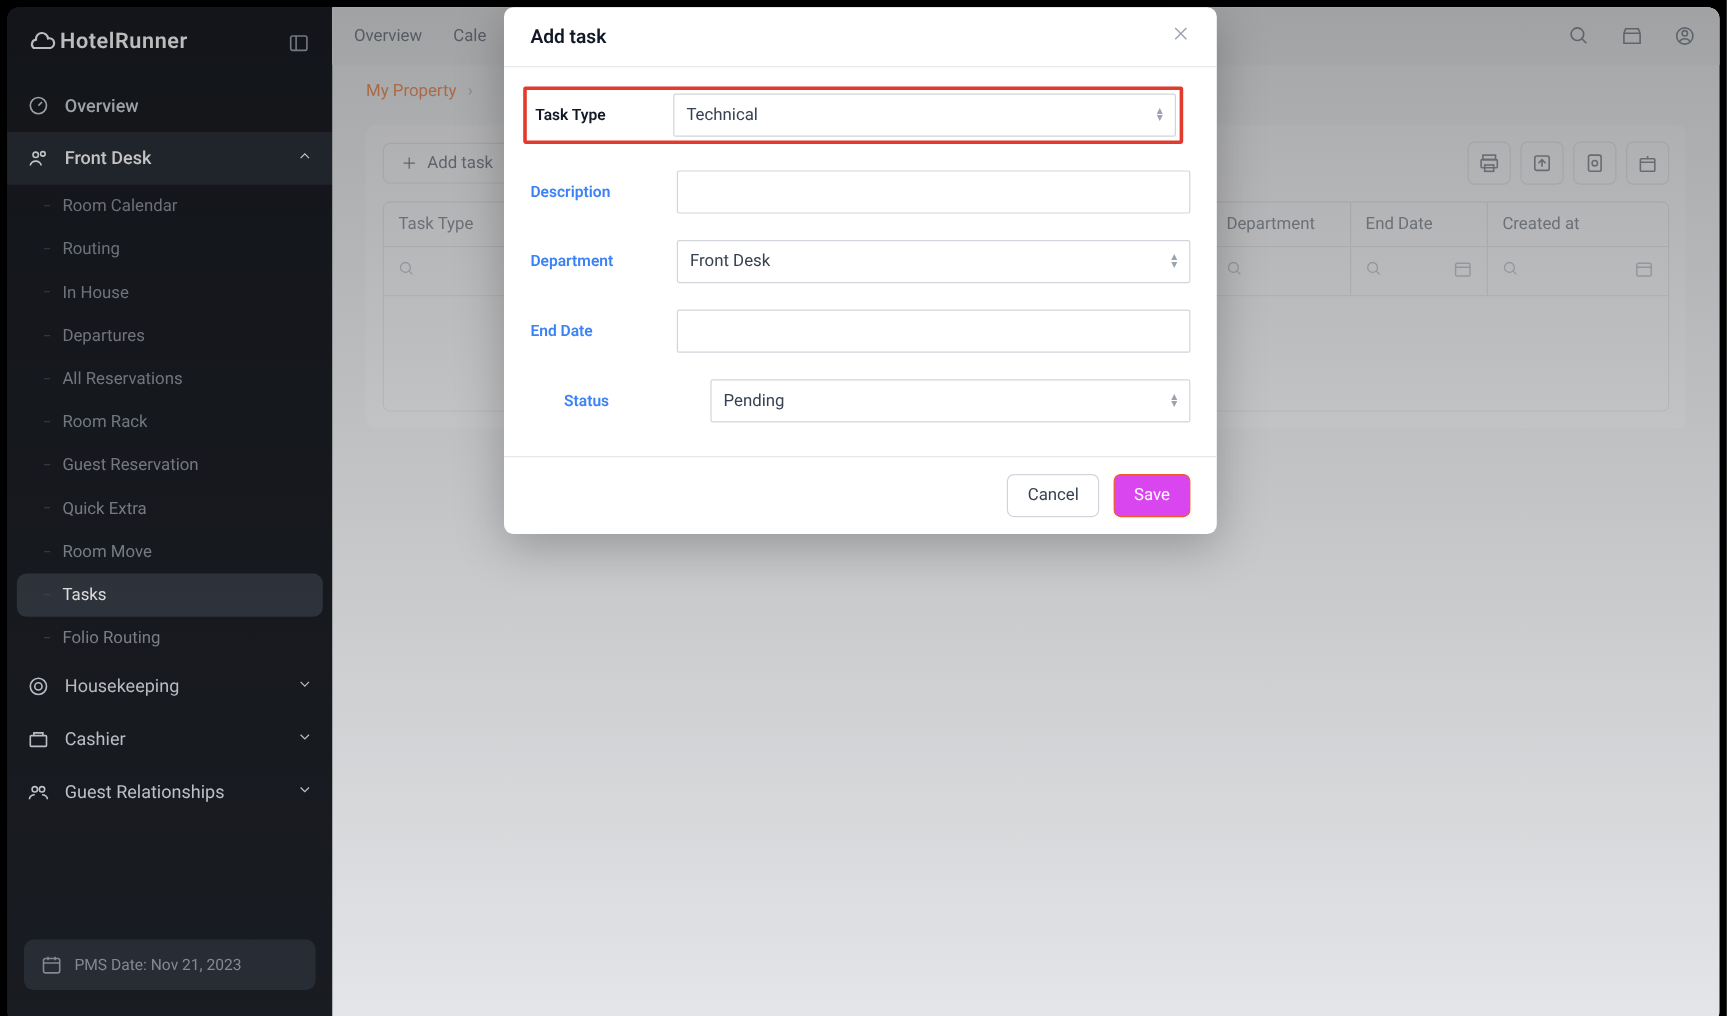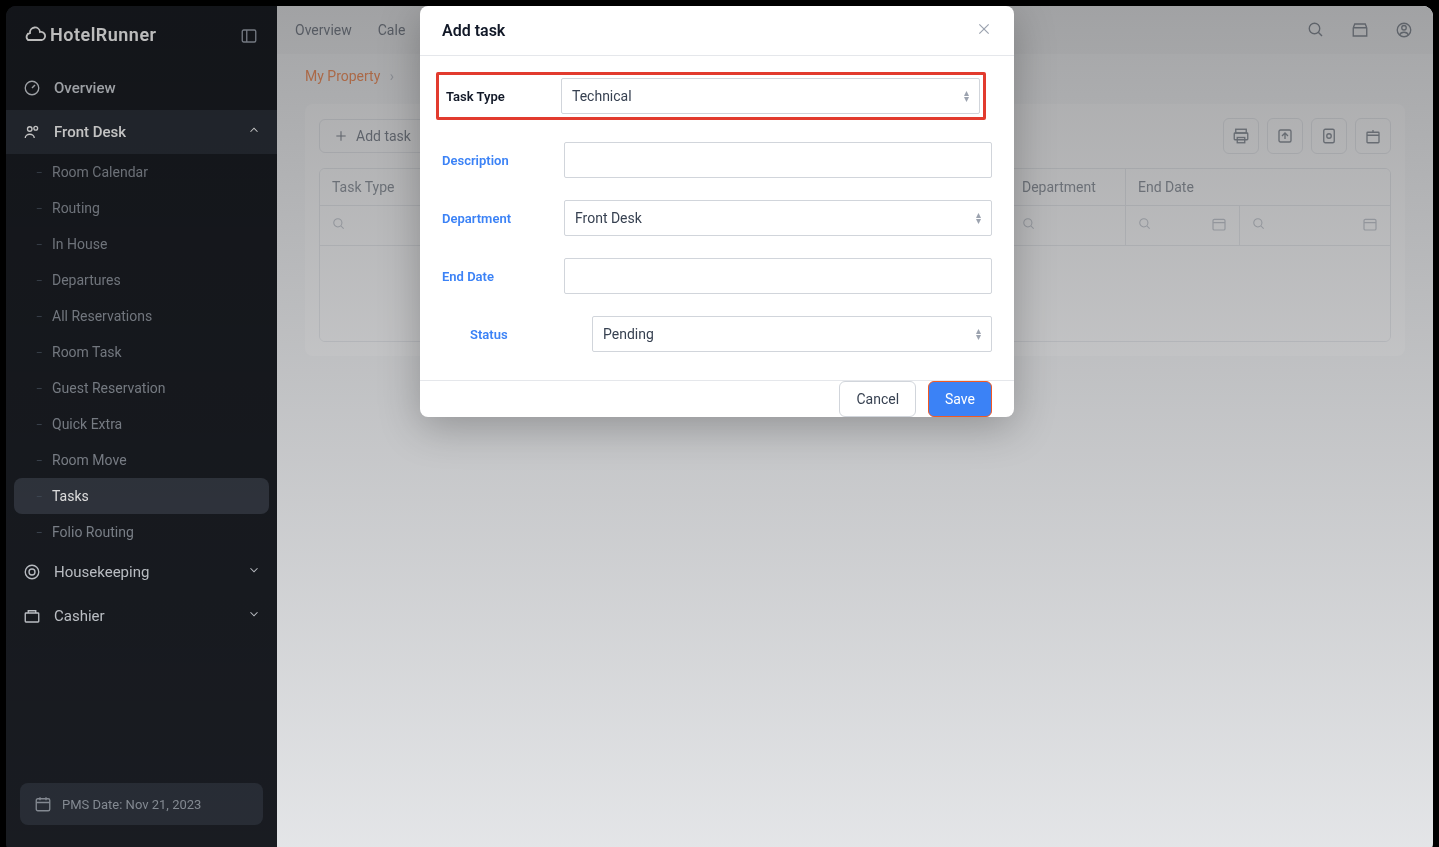--- a/index.html
+++ b/index.html
@@ -71,23 +71,23 @@
     .close-btn { font-size: 18px; color: #9ca3af; cursor: pointer; background: none; border: none; }
     .modal-body { padding: 8px 22px 18px; }
     .form-row { display: flex; align-items: center; margin: 8px 0 22px; }
     .form-row:last-child { margin-bottom: 10px; margin-left: 28px; }
     .form-label { width: 122px; font-size: 13px; font-weight: 600; color: #3b82f6; }
     .form-control { flex: 1; height: 36px; border: 1px solid #d1d5db; border-radius: 2px; padding: 0 10px; font-size: 14px; color: #374151; display: flex; align-items: center; position: relative; background: #fff; }
     .highlight-border { border: 3px solid #e23b2e; border-radius: 2px; padding: 3px; display: flex; align-items: center; width: 100%; }
     .highlight-border .inner-label { width: 119px; font-size: 13px; font-weight: 600; color: #111827; padding-left: 4px; }
     .highlight-border .form-control { margin-left: 0; }
     .select-arrows { position: absolute; right: 10px; color: #9ca3af; font-size: 10px; display: flex; flex-direction: column; line-height: 6px; }
-    .modal-footer { border-top: 1px solid #e5e7eb; padding: 0 22px; display: flex; justify-content: flex-end; gap: 12px; }
+    .modal-footer { border-top: 1px solid #e5e7eb; padding: 14px 22px; display: flex; justify-content: flex-end; gap: 12px; }
     .btn { padding: 9px 16px; border-radius: 6px; font-size: 14px; cursor: pointer; border: 1px solid #d1d5db; background: #fff; color: #374151; }
-    .btn.primary { background: #3b82f6; border-color: #f15a24; color: #fff; }
+    .btn.primary { background: #d946ef; border-color: #f15a24; color: #fff; }
 
     .first-row-highlight { display: flex; align-items: center; margin: 8px 0 22px; }
 
     svg { stroke: currentColor; fill: none; stroke-width: 1.8; }
   </style>
 </head>
 <body>
 
 <div class="app">
   <div class="sidebar" style="position:relative;">
@@ -144,21 +144,21 @@
     <div class="sub-item">
         <span class="sub-dot">–</span>
         <span>Departures</span>
       </div>
     <div class="sub-item">
         <span class="sub-dot">–</span>
         <span>All Reservations</span>
       </div>
     <div class="sub-item">
         <span class="sub-dot">–</span>
-        <span>Room Task</span>
+        <span>Room Rack</span>
       </div>
     <div class="sub-item">
         <span class="sub-dot">–</span>
         <span>Guest Reservation</span>
       </div>
     <div class="sub-item">
         <span class="sub-dot">–</span>
         <span>Quick Extra</span>
       </div>
     <div class="sub-item">
@@ -187,20 +187,33 @@
           </svg></span>
     </div>
     <div class="nav-item">
       <span class="nav-icon">
           <svg width="18" height="18" viewBox="0 0 24 24">
             <rect x="3" y="8" width="18" height="12" rx="1"></rect>
             <path d="M7 8V5h10v3"></path>
           </svg>
         </span>
       <span>Cashier</span>
+      <span class="chev"><svg width="14" height="14" viewBox="0 0 24 24">
+            <polyline points="6 9 12 15 18 9"></polyline>
+          </svg></span>
+    </div>
+    <div class="nav-item">
+      <span class="nav-icon">
+          <svg width="18" height="18" viewBox="0 0 24 24">
+            <circle cx="8" cy="9" r="3"></circle>
+            <circle cx="16" cy="9" r="3"></circle>
+            <path d="M2 20c0-3 3-5 6-5M22 20c0-3-3-5-6-5"></path>
+          </svg>
+        </span>
+      <span>Guest Relationships</span>
       <span class="chev"><svg width="14" height="14" viewBox="0 0 24 24">
             <polyline points="6 9 12 15 18 9"></polyline>
           </svg></span>
     </div>
 
     <div class="sidebar-bottom">
       <div class="pms-date">
         <svg width="18" height="18" viewBox="0 0 24 24">
             <rect x="3" y="5" width="18" height="16" rx="2"></rect>
             <line x1="3" y1="10" x2="21" y2="10"></line>
@@ -282,20 +295,21 @@
               </svg>
             </div>
         </div>
       </div>
 
       <div class="table">
         <div class="table-header">
           <div class="th col-task-type">Task Type</div>
           <div class="th col-dept">Department</div>
           <div class="th col-end">End Date</div>
+          <div class="th col-created">Created at</div>
         </div>
         <div class="table-filter">
           <div class="tf col-task-type">
               <span class="tf-icon"><svg width="14" height="14" viewBox="0 0 24 24">
                   <circle cx="10" cy="10" r="7"></circle>
                   <line x1="20" y1="20" x2="15" y2="15"></line>
                 </svg></span>
             </div>
           <div class="tf col-dept">
               <span class="tf-icon"><svg width="14" height="14" viewBox="0 0 24 24">

